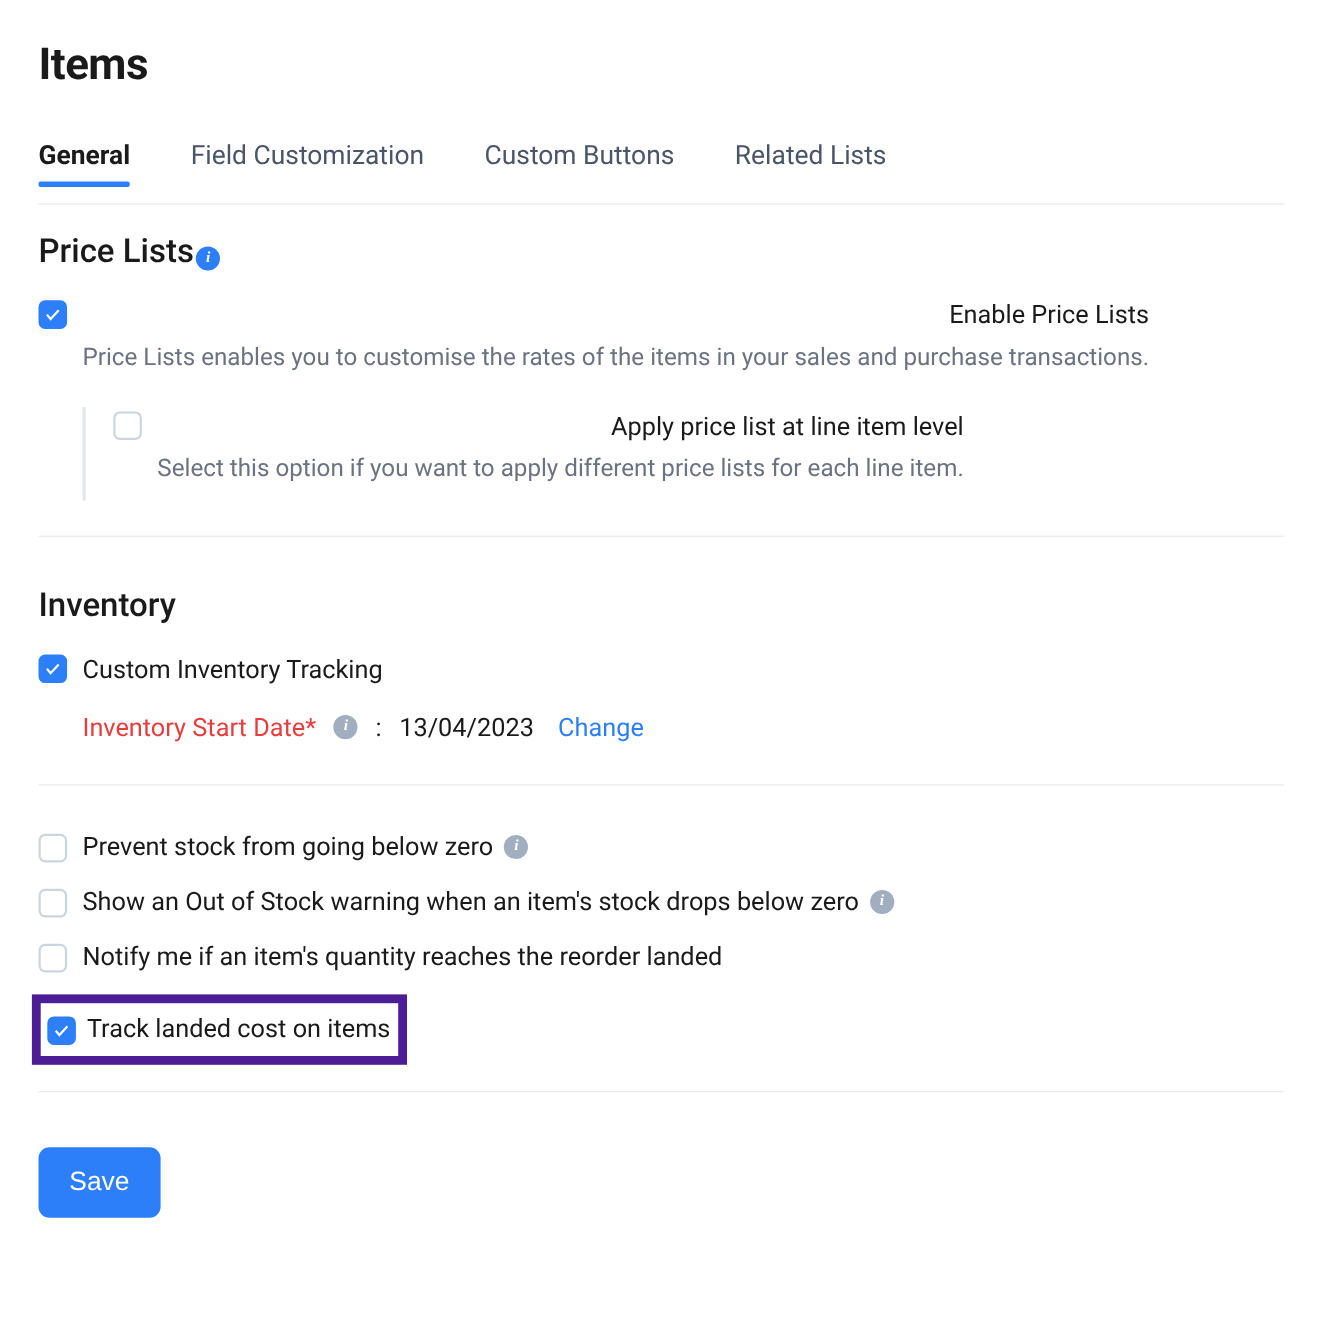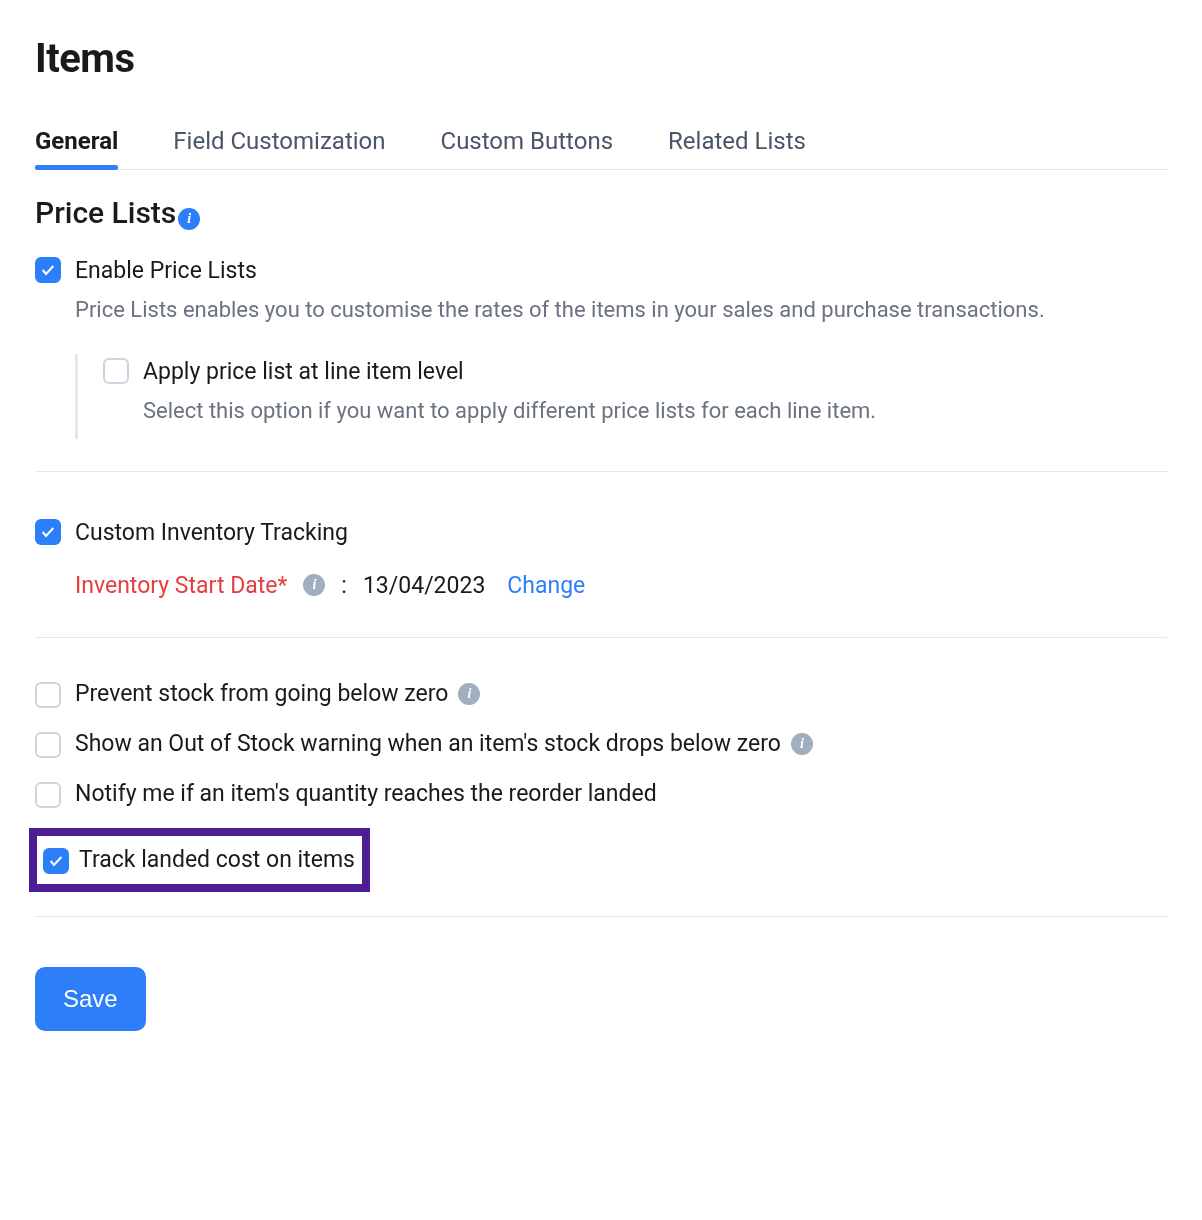--- a/index.html
+++ b/index.html
@@ -17,21 +17,21 @@
     h1.page-title {
       font-size: 40px;
       font-weight: 700;
       margin-bottom: 45px;
       letter-spacing: -0.5px;
     }
     .tabs {
       display: flex;
       gap: 55px;
       border-bottom: 1px solid #e3e5e8;
-      padding-bottom: 0;
+      padding-bottom: 16px;
     }
     .tab {
       font-size: 24px;
       color: #4a5568;
       padding-bottom: 14px;
       cursor: pointer;
       position: relative;
       font-weight: 400;
     }
     .tab.active {
@@ -74,20 +74,21 @@
       color: #fff;
       flex-shrink: 0;
     }
     .info-icon.blue { background: #2d7ff9; }
     .info-icon.grey { background: #a0aec0; }
     .checkbox-row {
       display: flex;
       align-items: flex-start;
       gap: 14px;
       margin-bottom: 10px;
+      text-align: right;
     }
     .checkbox {
       width: 26px;
       height: 26px;
       border: 2px solid #cbd5e0;
       border-radius: 6px;
       background: #fff;
       flex-shrink: 0;
       display: inline-flex;
       align-items: center;
@@ -228,20 +229,23 @@
         <div class="option-desc">Select this option if you want to apply different price lists for each line item.</div>
       </div>
     </div>
   </div>
 
   <hr class="divider">
 </div>
 
 
 <div class="section" style="padding-top:45px;">
+  <div class="section-title">
+    <span>Inventory</span>
+  </div>
 
   <div class="checkbox-row">
     <span class="checkbox checked">
       <svg viewBox="0 0 24 24">
           <polyline points="4 12 9 18 20 6"></polyline>
         </svg>
     </span>
     <div class="option-label">Custom Inventory Tracking</div>
   </div>
 

